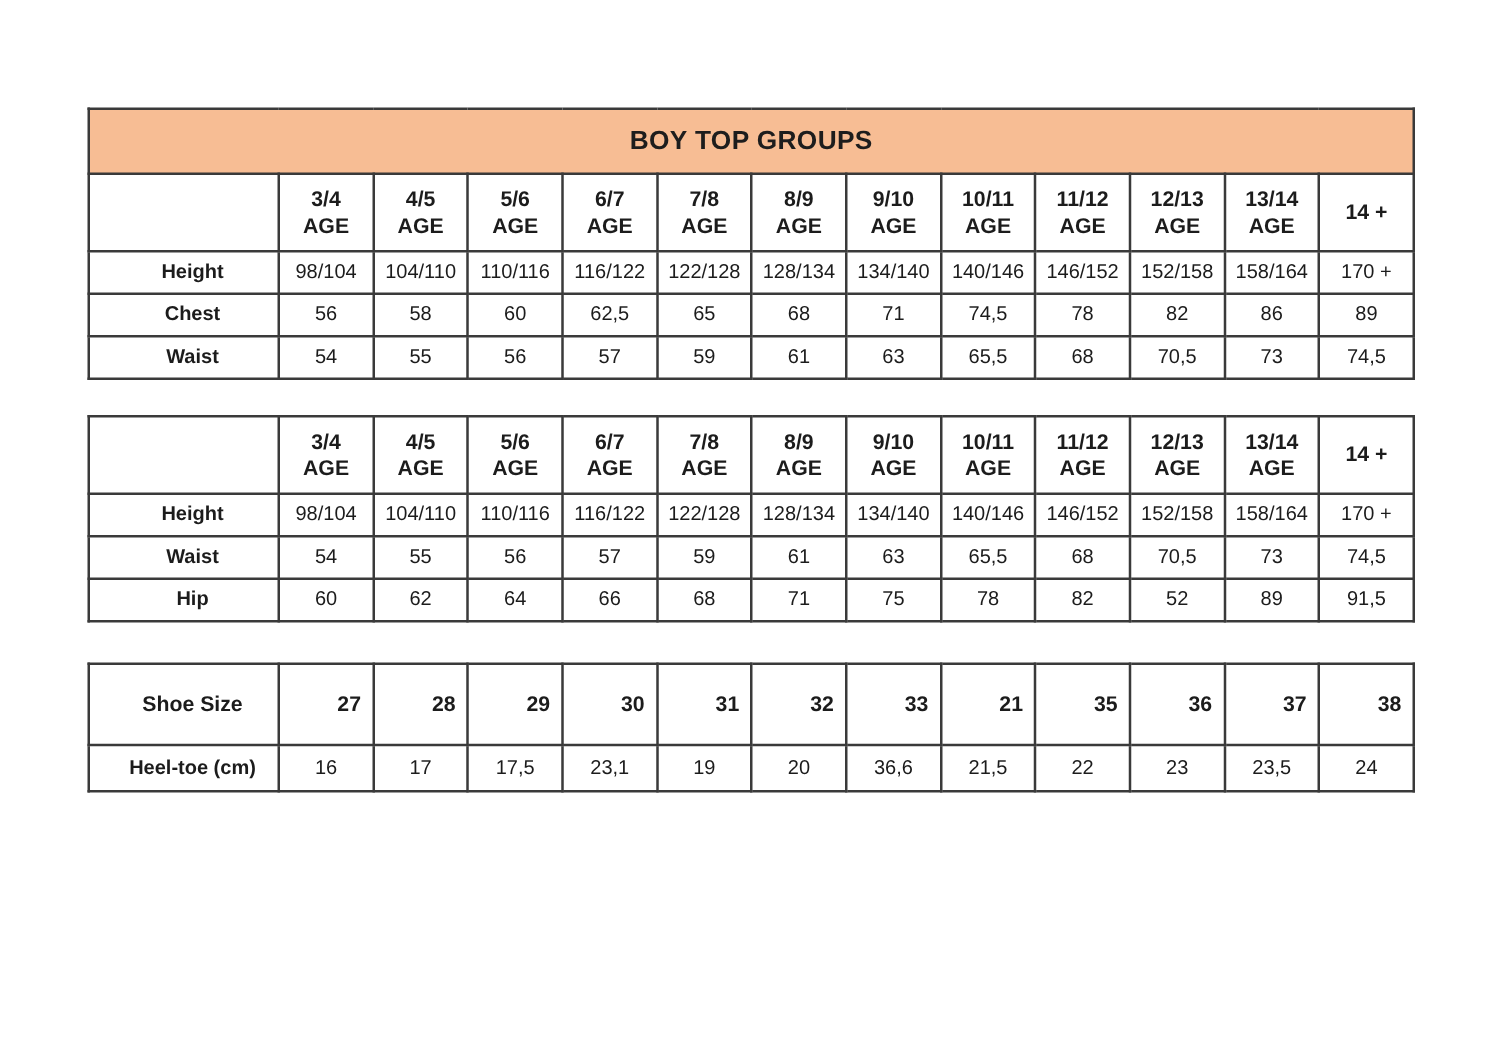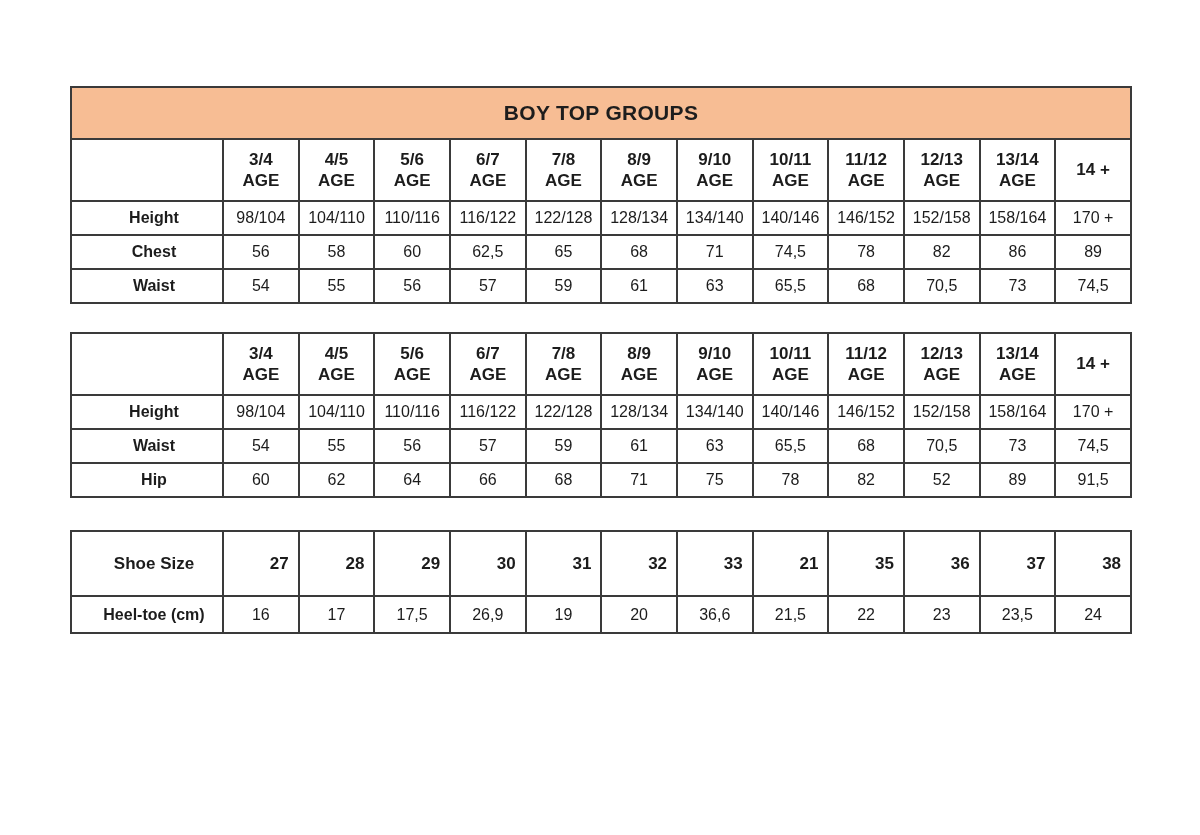--- a/index.html
+++ b/index.html
@@ -337,21 +337,21 @@
             <td>35</td>
             <td>36</td>
             <td>37</td>
             <td>38</td>
           </tr>
           <tr class="data-row normal-values">
             <td class="label-cell">Heel-toe (cm)</td>
             <td>16</td>
             <td>17</td>
             <td>17,5</td>
-            <td>26,9</td>
+            <td>23,1</td>
             <td>19</td>
             <td>20</td>
             <td>36,6</td>
             <td>21,5</td>
             <td>22</td>
             <td>23</td>
             <td>23,5</td>
             <td>24</td>
           </tr>
         </tbody>

